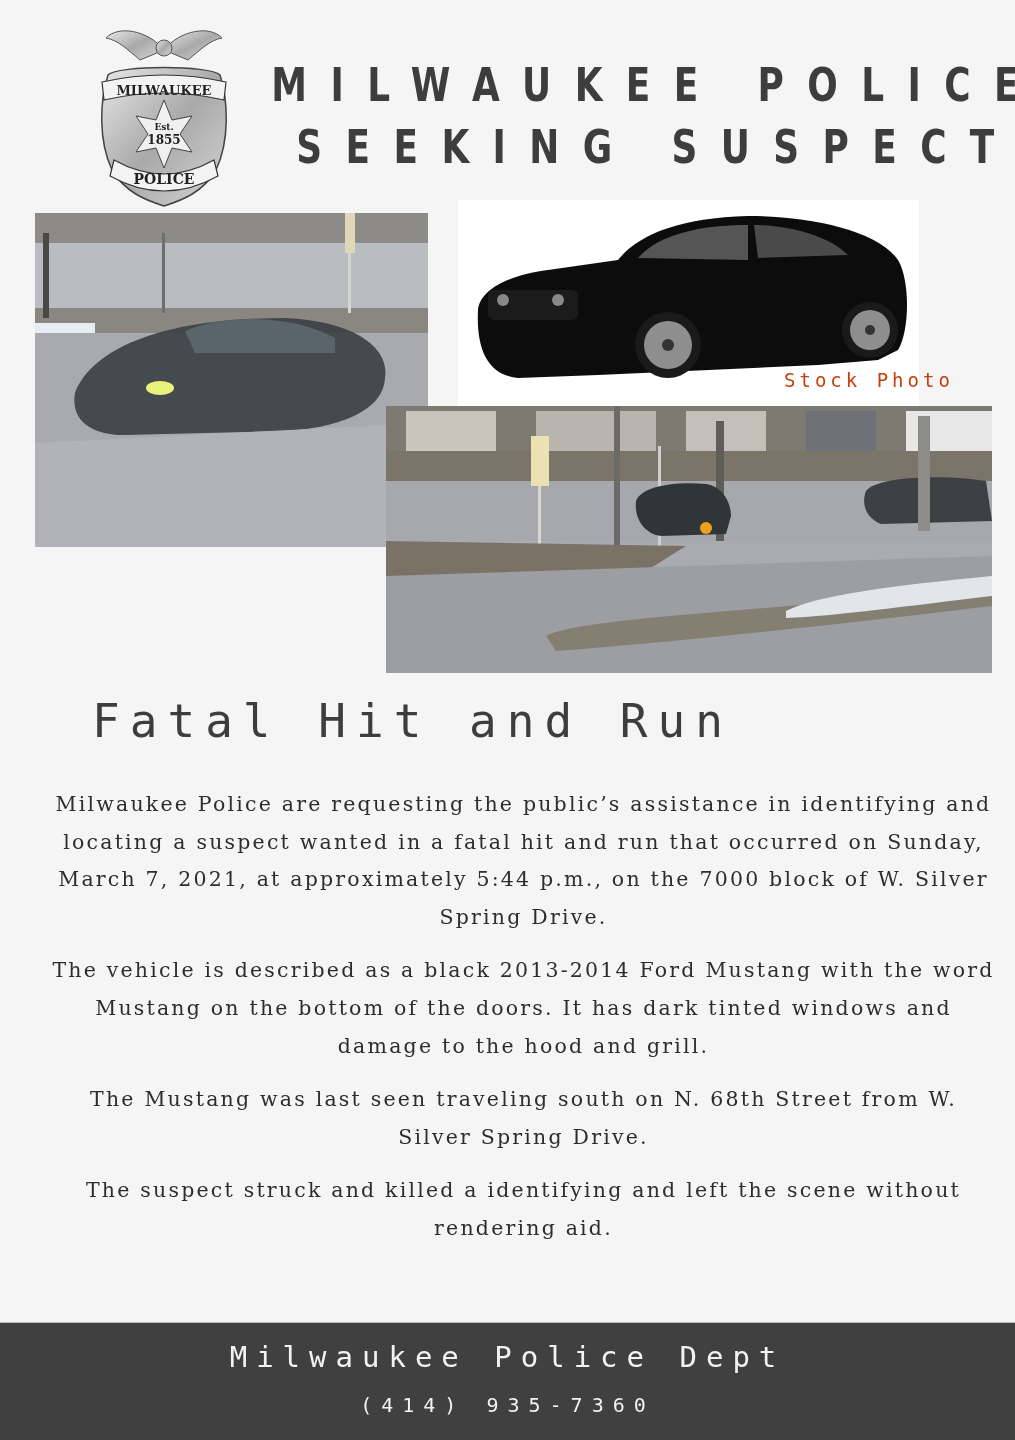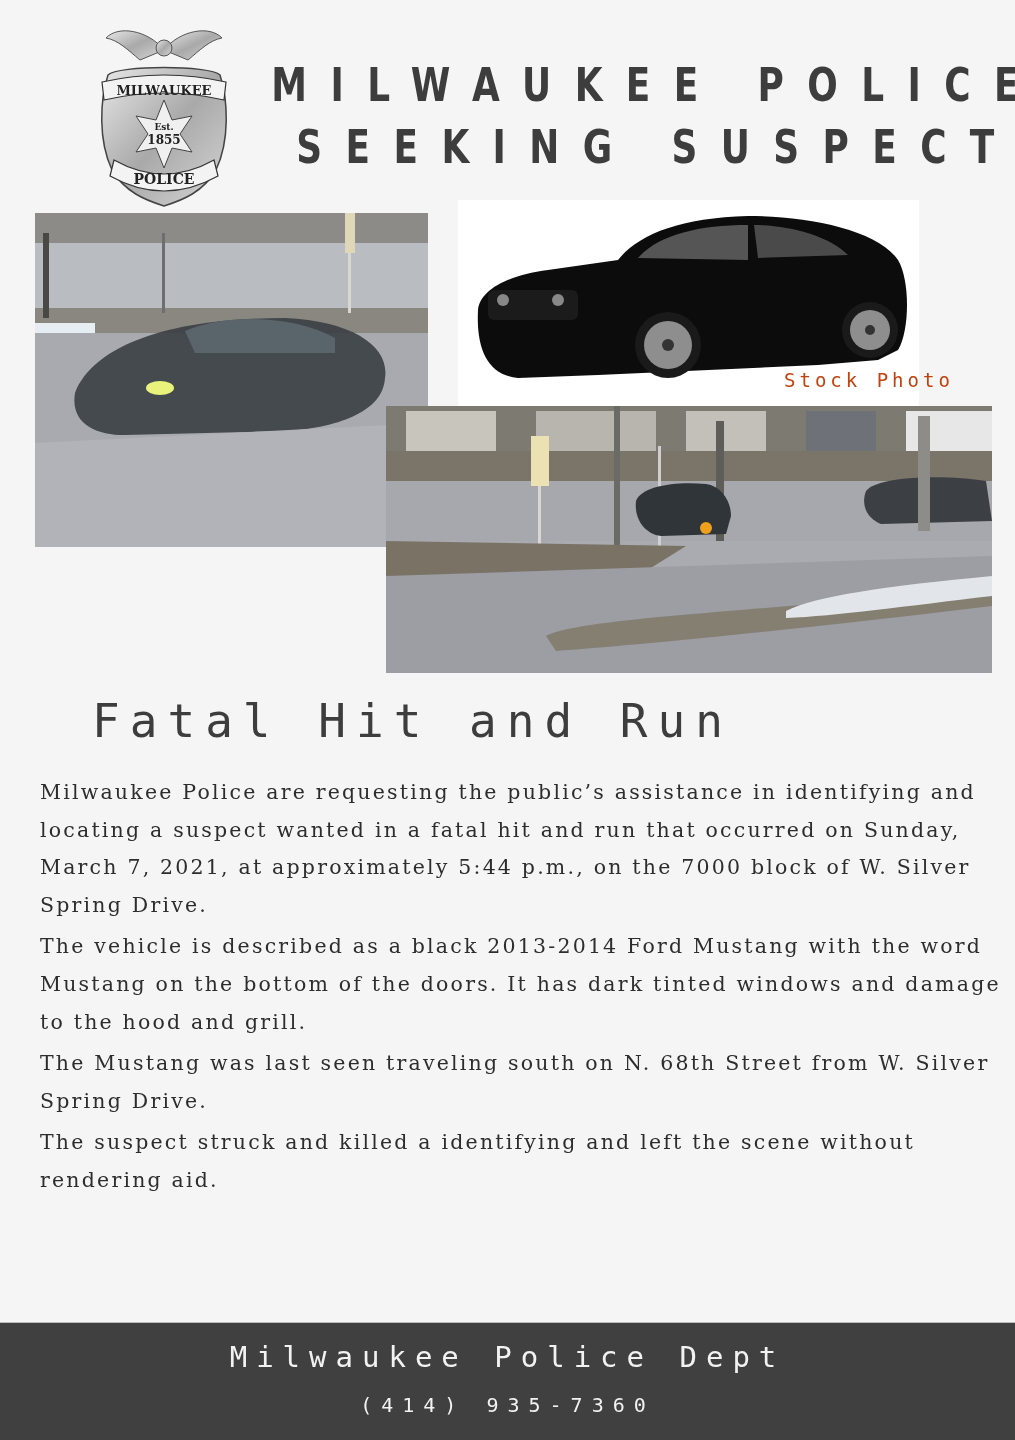--- a/index.html
+++ b/index.html
@@ -34,21 +34,21 @@
   .headline {
     position: absolute; left: 0; width: 825px; top: 688px; text-align: center;
     font-family: "DejaVu Sans Mono", monospace; font-size: 46px; letter-spacing: 10px;
     color: #3d3d3d; line-height: 66px;
   }
   .body-text {
     position: absolute; left: 36px; top: 770px; width: 975px;
     font-family: "DejaVu Serif", serif; font-size: 20.5px; line-height: 37.6px;
     letter-spacing: 2.2px; color: #2d2d2d;
   }
-  .body-text p { margin: 4px; }
+  .body-text p { margin: 16px; text-align: center; }
   .footer {
     position: absolute; left: 0; top: 1322px; width: 1015px; height: 118px;
     background: #404040; color: #f2f2f2; text-align: center;
     border-top: 1px solid #bdbdbd;
     font-family: "DejaVu Sans Mono", monospace;
   }
   .footer .dept { position: absolute; left: 0; right: 0; top: 14px; font-size: 29px; letter-spacing: 9px; line-height: 40px; }
   .footer .phone { position: absolute; left: 0; right: 0; top: 62px; font-size: 20px; letter-spacing: 9px; line-height: 40px; }
 </style>
 </head>

